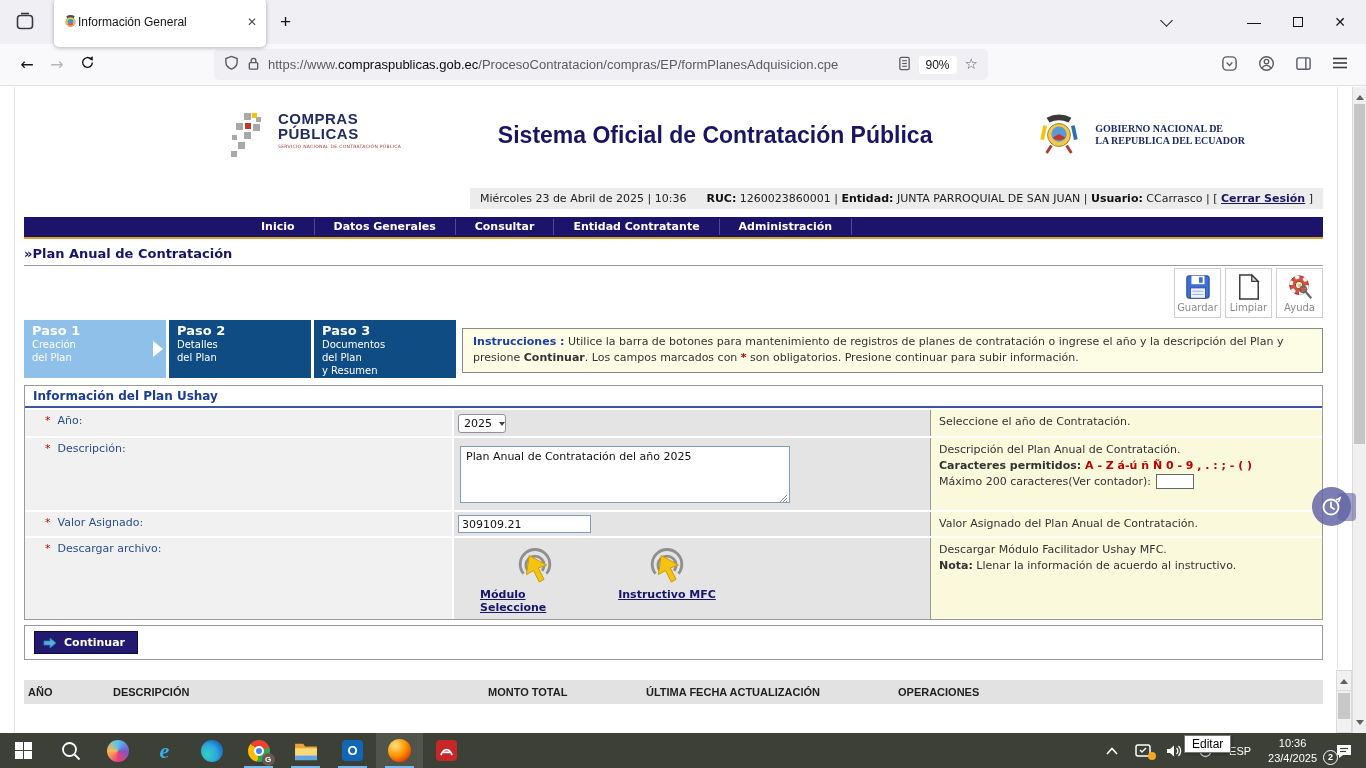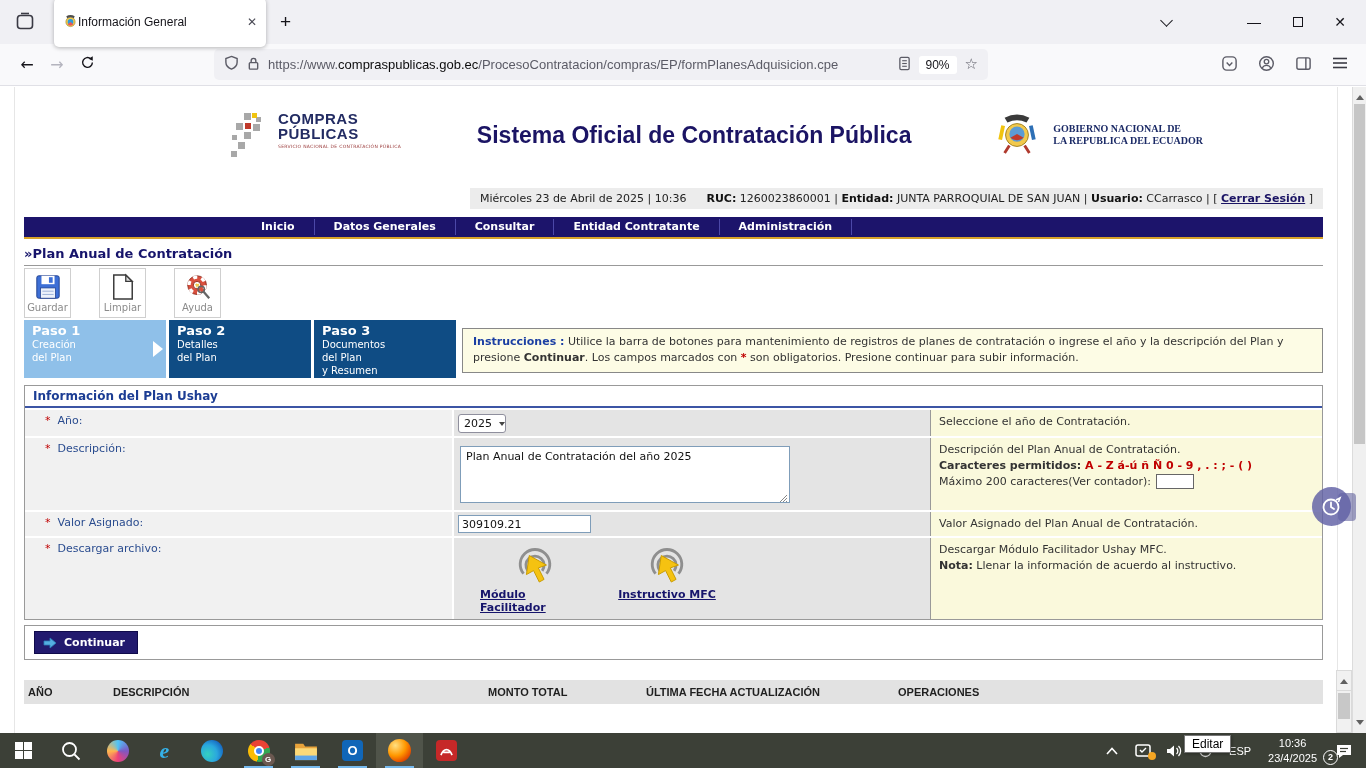--- a/index.html
+++ b/index.html
@@ -44,38 +44,38 @@
   .sbv .thumb{position:absolute;top:17px;height:340px;left:1px;right:1px;background:#C6C6C6}
   .tri-up{width:0;height:0;border:4px solid transparent;border-bottom:5px solid #606060;margin:4px auto 0}
   .tri-down{width:0;height:0;border:4px solid transparent;border-top:5px solid #606060;margin:0 auto;position:absolute;bottom:4px;left:3px}
 
   
   .site-header{padding-top:12px;height:84px;display:flex;align-items:center}
   .logo-cp{margin-left:206px;display:flex;gap:6px;align-items:flex-start}
   .logo-text .l1,.logo-text .l2{font:bold 15px/1.02 "Liberation Sans",sans-serif;color:#232C63;letter-spacing:.5px}
   .logo-text .tag{font-size:4.5px;color:#9a3a3a;margin-top:2px;letter-spacing:.3px}
   .site-title{flex:1;text-align:center;font:bold 23px "Liberation Sans",sans-serif;color:#1B1464;padding-right:10px}
-  .gov{display:flex;align-items:center;gap:16px;margin-right:120px}
+  .gov{display:flex;align-items:center;gap:16px;margin-right:78px}
   .gov-text{font:bold 10px/1.25 "Liberation Serif",serif;color:#1B2A66}
 
   
   .inforow{margin-top:15px;height:24px;display:flex;justify-content:flex-end;align-items:center}
   .ibox{background:#ECECEC;padding:4px 10px;font-size:11px;color:#222;white-space:nowrap}
   .ibox b{color:#111}
   .logout{font-weight:bold;text-decoration:underline;color:#1B1464}
 
   
   .mainnav{margin-top:7px;height:20px;background:#1C146B;display:flex;align-items:stretch;padding-left:218px}
   .nav-item{color:#fff;font:bold 11px/20px "DejaVu Sans",sans-serif;padding:0 19px}
   .nav-sep{width:1px;background:#4C48A8;margin:2px 0}
   .goldline{height:2px;background:#D9A42A}
 
   
   .breadcrumb{margin-top:7px;font:bold 13px "DejaVu Sans",sans-serif;color:#16146B;padding-bottom:4px;border-bottom:1px solid #999}
-  .btnrow{height:54px;display:flex;gap:28px;align-items:center}
+  .btnrow{height:54px;display:flex;justify-content:flex-end;gap:4px;align-items:center}
   .tool-btn{width:47px;height:50px;border:1px solid #CFCFCF;background:#fff;display:flex;flex-direction:column;
             align-items:center;justify-content:center;gap:1px}
   .tool-btn span{font-size:10px;color:#8b8b8b}
 
   
   .steps{display:flex;height:58px}
   .step{width:142px;padding:3px 8px;color:#fff;margin-right:3px;position:relative}
   .step .t{font:bold 13px "DejaVu Sans",sans-serif}
   .step .s{font-size:10px;line-height:1.3}
   .step1{background:#8FC0E9}
@@ -435,21 +435,21 @@
           <div class="frow row-dl">
             <div class="fl"><span class="req">*</span><span>Descargar archivo:</span></div>
             <div class="fm">
               <div class="dl-wrap">
                 <div class="dl">
                   <svg width="46" height="42" viewBox="0 0 46 44">
                     <path d="M11 30 A15.5 15.5 0 1 1 35 30" fill="none" stroke="#8F8F8F" stroke-width="3"></path>
                     <path d="M15.5 27 A9.5 9.5 0 1 1 30.5 27" fill="none" stroke="#8F8F8F" stroke-width="3"></path>
                     <path d="M17 11 L35 21 L26.5 24 L32.5 36 L27.5 38.8 L21.5 26.8 L14 31 Z" fill="#F5C211" stroke="#C79A00"></path>
                   </svg>
-                  <a>Módulo Facilitador</a>
+                  <a>Módulo Seleccione</a>
                 </div>
                 <div class="dl">
                   <svg width="46" height="42" viewBox="0 0 46 44">
                     <path d="M11 30 A15.5 15.5 0 1 1 35 30" fill="none" stroke="#8F8F8F" stroke-width="3"></path>
                     <path d="M15.5 27 A9.5 9.5 0 1 1 30.5 27" fill="none" stroke="#8F8F8F" stroke-width="3"></path>
                     <path d="M17 11 L35 21 L26.5 24 L32.5 36 L27.5 38.8 L21.5 26.8 L14 31 Z" fill="#F5C211" stroke="#C79A00"></path>
                   </svg>
                   <a>Instructivo MFC</a>
                 </div>
               </div>

